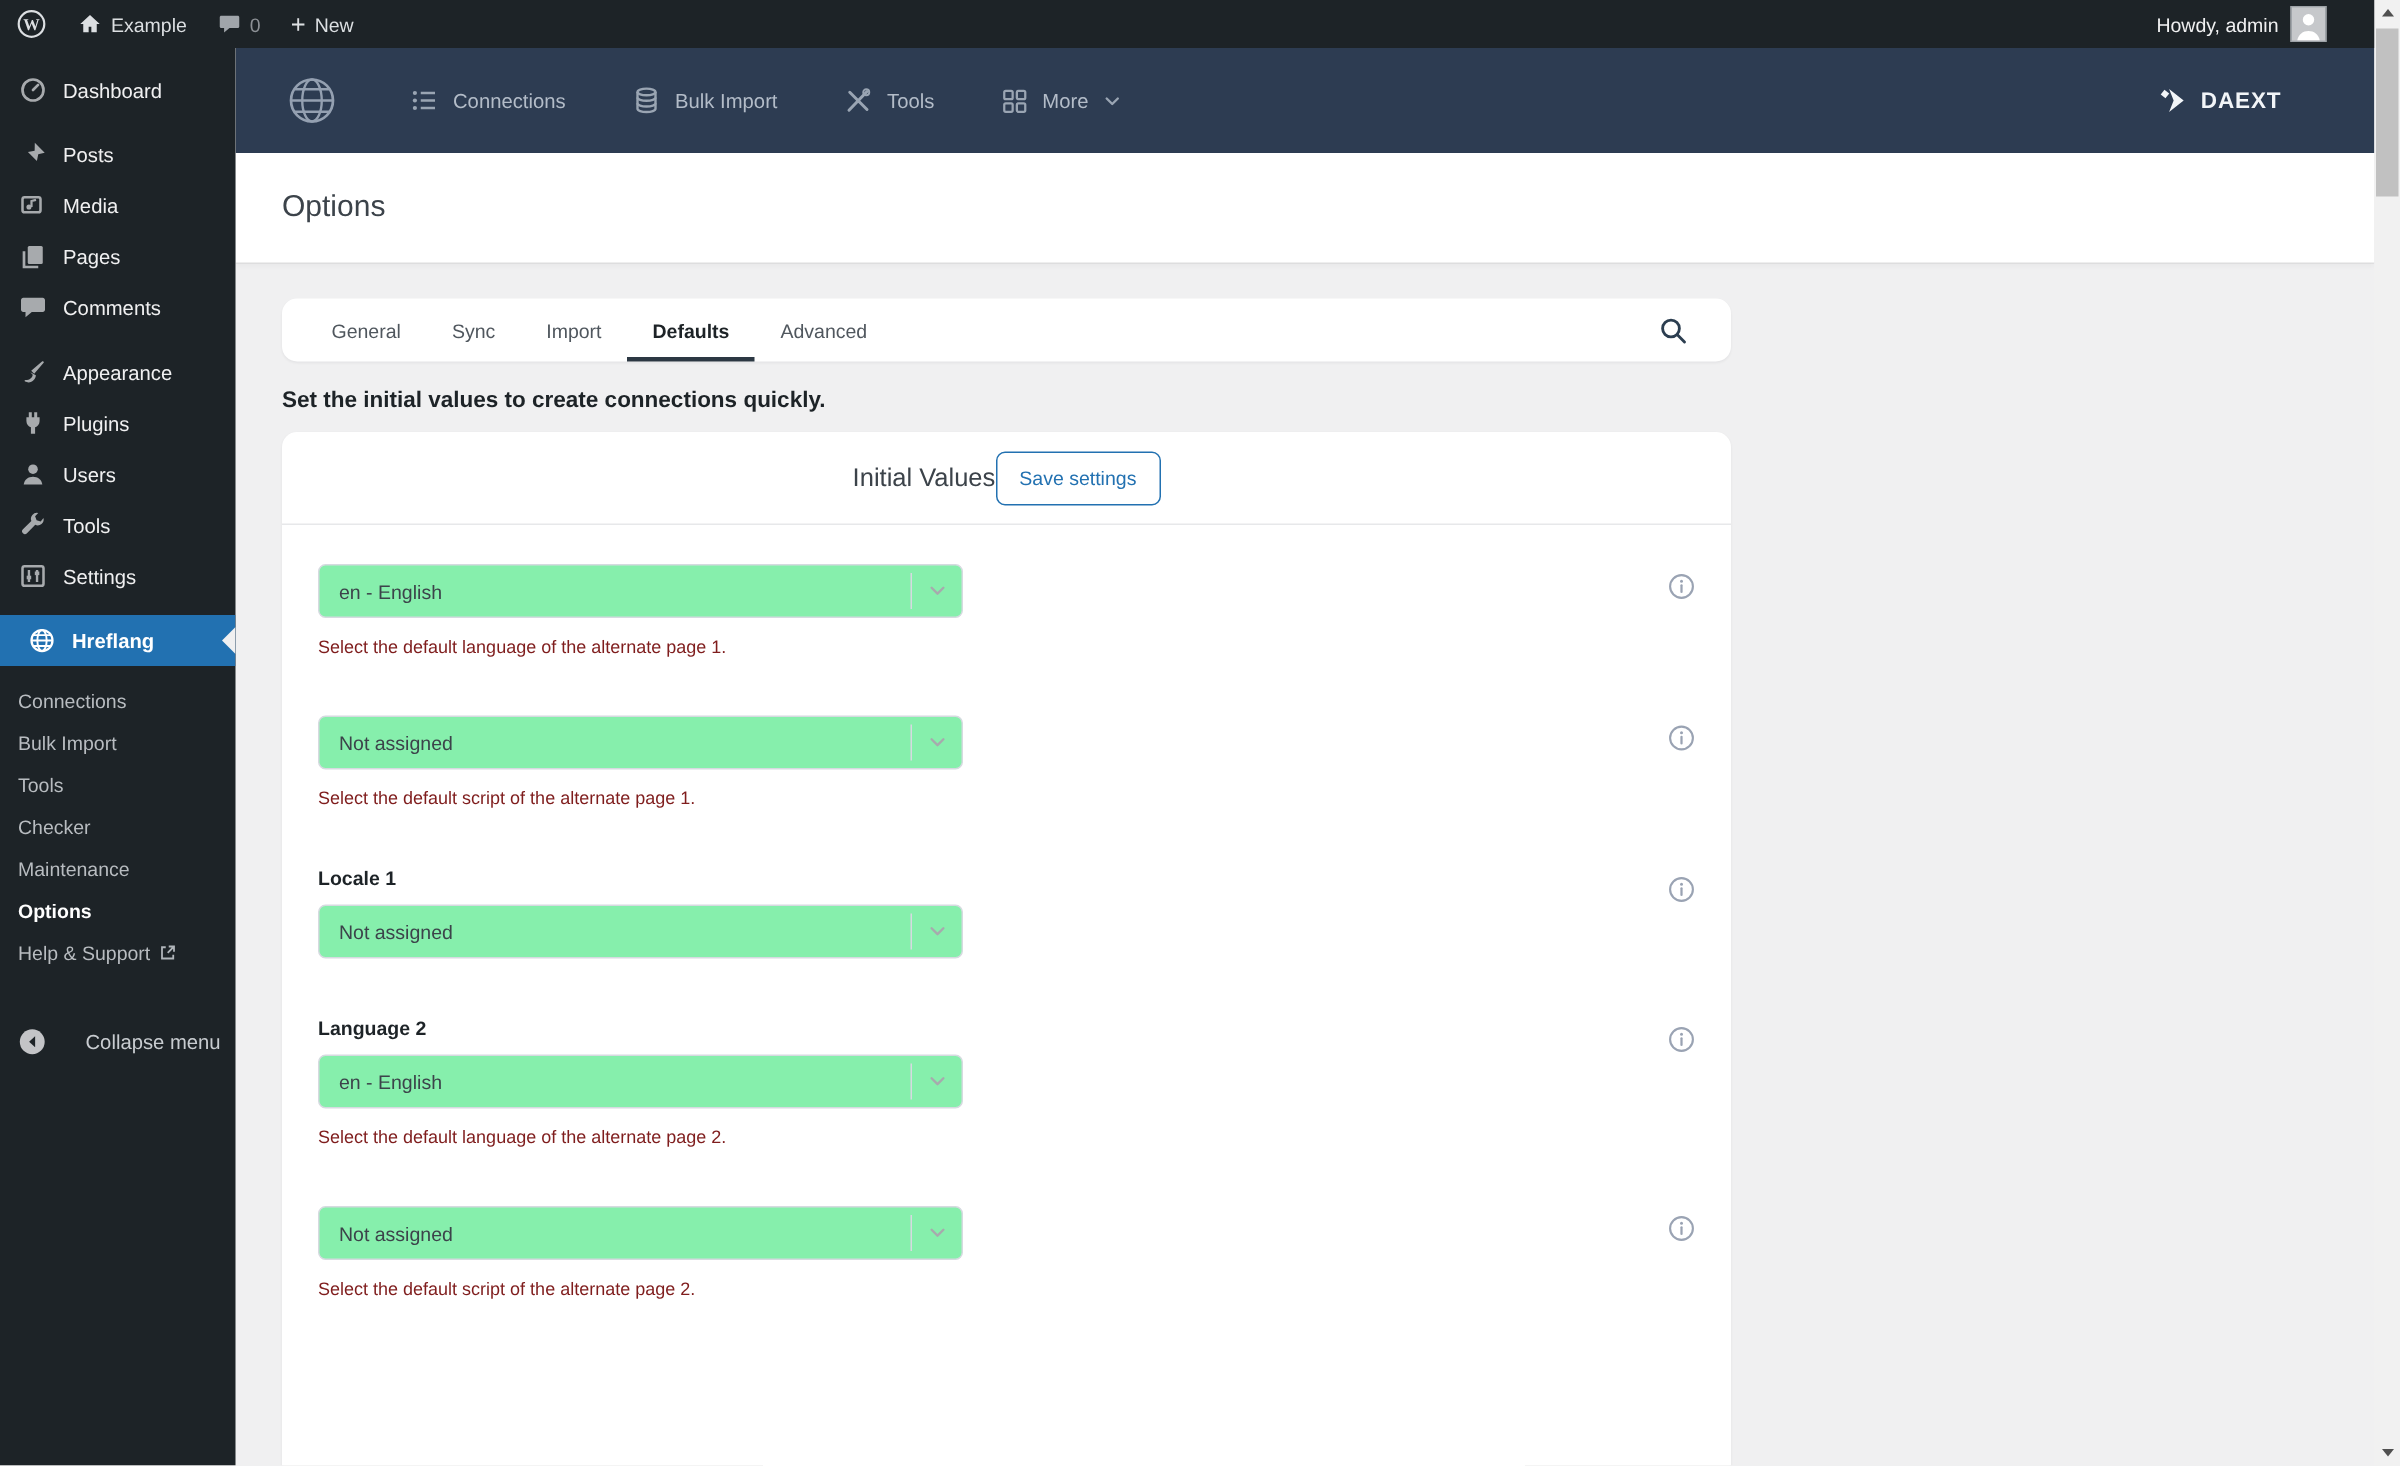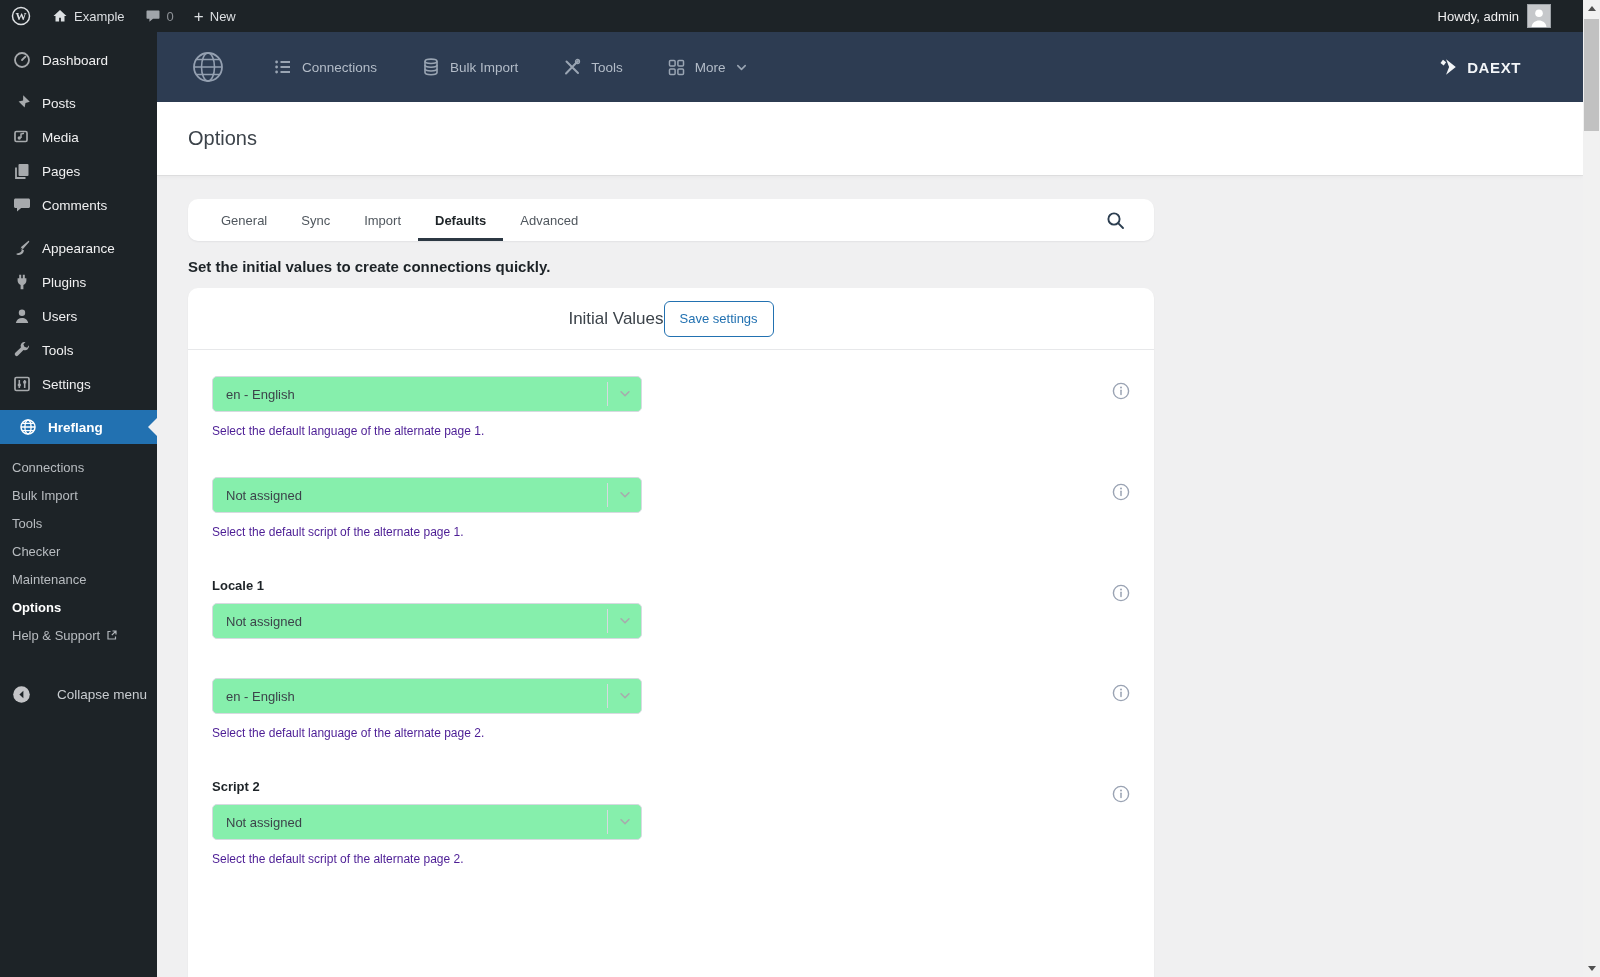--- a/index.html
+++ b/index.html
@@ -70,21 +70,21 @@
   .card-header{height:62px;display:flex;align-items:center;justify-content:center;padding:16px 24px;border-bottom:1px solid #e7e8ea;}
   .card-title{font-size:17px;color:#3c434a;}
   .save-btn{height:36px;padding:0 15px;background:#fff;border:1px solid var(--accent);border-radius:6px;color:var(--accent);font-size:13px;font-family:inherit;}
   .fields{padding:26px 24px 0 24px;}
   .field{position:relative;margin-bottom:39px;}
   .field-label{font-size:13px;font-weight:bold;color:#1d2327;margin-bottom:10px;}
   .select-box{width:430px;height:36px;background:#86efac;border:1px solid #d6dae0;border-radius:5px;display:flex;align-items:center;}
   .select-value{flex:1;padding-left:13px;font-size:13px;color:#3c434a;}
   .select-divider{width:1px;height:24px;background:#d6dae0;}
   .select-caret{width:33px;display:flex;align-items:center;justify-content:center;}
-  .field-desc{margin-top:12px;font-size:12px;color:#4c1d95;}
+  .field-desc{margin-top:12px;font-size:12px;color:#7f1d1d;}
   .info-btn{position:absolute;top:6px;right:0;width:18px;height:18px;}
 </style>
 </head>
 <body>
 
 <div class="adminbar">
   <div class="ab-left">
     <div class="ab-item">
       <span>
         <svg width="22" height="22" viewBox="0 0 24 24">
@@ -449,41 +449,41 @@
           <span class="info-btn">
             <svg width="18" height="18" viewBox="0 0 18 18">
                 <circle cx="9" cy="9" r="7.6" fill="none" stroke="#9aa3b3" stroke-width="1.4"></circle>
                 <path d="M9 8.2v4.4" stroke="#9aa3b3" stroke-width="1.5" stroke-linecap="round"></path>
                 <circle cx="9" cy="5.5" r="1" fill="#9aa3b3"></circle>
               </svg>
           </span>
         </div>
 
         <div class="field">
+          <div class="field-label">Language 2</div>
           <div class="select-box">
             <span class="select-value">en - English</span>
             <span class="select-divider"></span>
             <span class="select-caret">
               <svg width="14" height="14" viewBox="0 0 16 16">
                   <path d="M3.5 5.5L8 10l4.5-4.5" fill="none" stroke="#a7aaad" stroke-width="1.8" stroke-linecap="round" stroke-linejoin="round"></path>
                 </svg>
             </span>
           </div>
           <div class="field-desc">Select the default language of the alternate page 2.</div>
           <span class="info-btn">
             <svg width="18" height="18" viewBox="0 0 18 18">
                 <circle cx="9" cy="9" r="7.6" fill="none" stroke="#9aa3b3" stroke-width="1.4"></circle>
                 <path d="M9 8.2v4.4" stroke="#9aa3b3" stroke-width="1.5" stroke-linecap="round"></path>
                 <circle cx="9" cy="5.5" r="1" fill="#9aa3b3"></circle>
               </svg>
           </span>
         </div>
 
         <div class="field">
-          <div class="field-label">Script 2</div>
           <div class="select-box">
             <span class="select-value">Not assigned</span>
             <span class="select-divider"></span>
             <span class="select-caret">
               <svg width="14" height="14" viewBox="0 0 16 16">
                   <path d="M3.5 5.5L8 10l4.5-4.5" fill="none" stroke="#a7aaad" stroke-width="1.8" stroke-linecap="round" stroke-linejoin="round"></path>
                 </svg>
             </span>
           </div>
           <div class="field-desc">Select the default script of the alternate page 2.</div>

